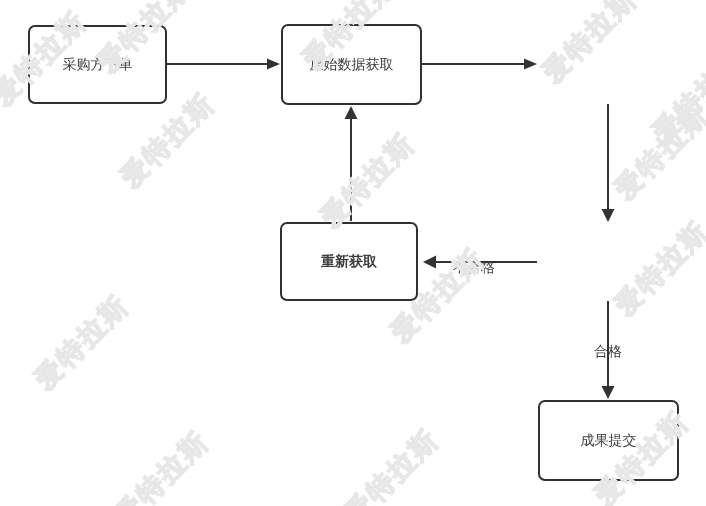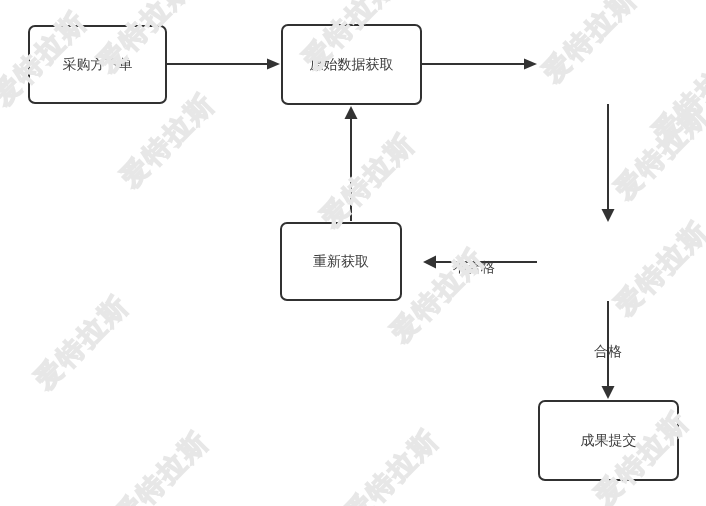--- a/index.html
+++ b/index.html
@@ -104,21 +104,21 @@
 
   <div class="node" style="left:28px;  top:25px;  width:139px; height:79px;">
     <span>采购方下单</span>
   </div>
 
   <div class="node" style="left:281px; top:24px;  width:141px; height:81px;font-family:Liberation Serif, serif;">
     <span>原始数据获取</span>
   </div>
 
 
-  <div class="node" style="left:280px; top:222px; width:122px; height:79px;">
+  <div class="node" style="left:280px; top:222px; width:138px; height:79px;font-weight:bold;">
     <span>重新获取</span>
   </div>
 
 
   <div class="node" style="left:538px; top:400px; width:141px; height:81px;">
     <span>成果提交</span>
   </div>
 
   <span class="edge-label" style="left:474px; top:268px;">不合格</span>
 

